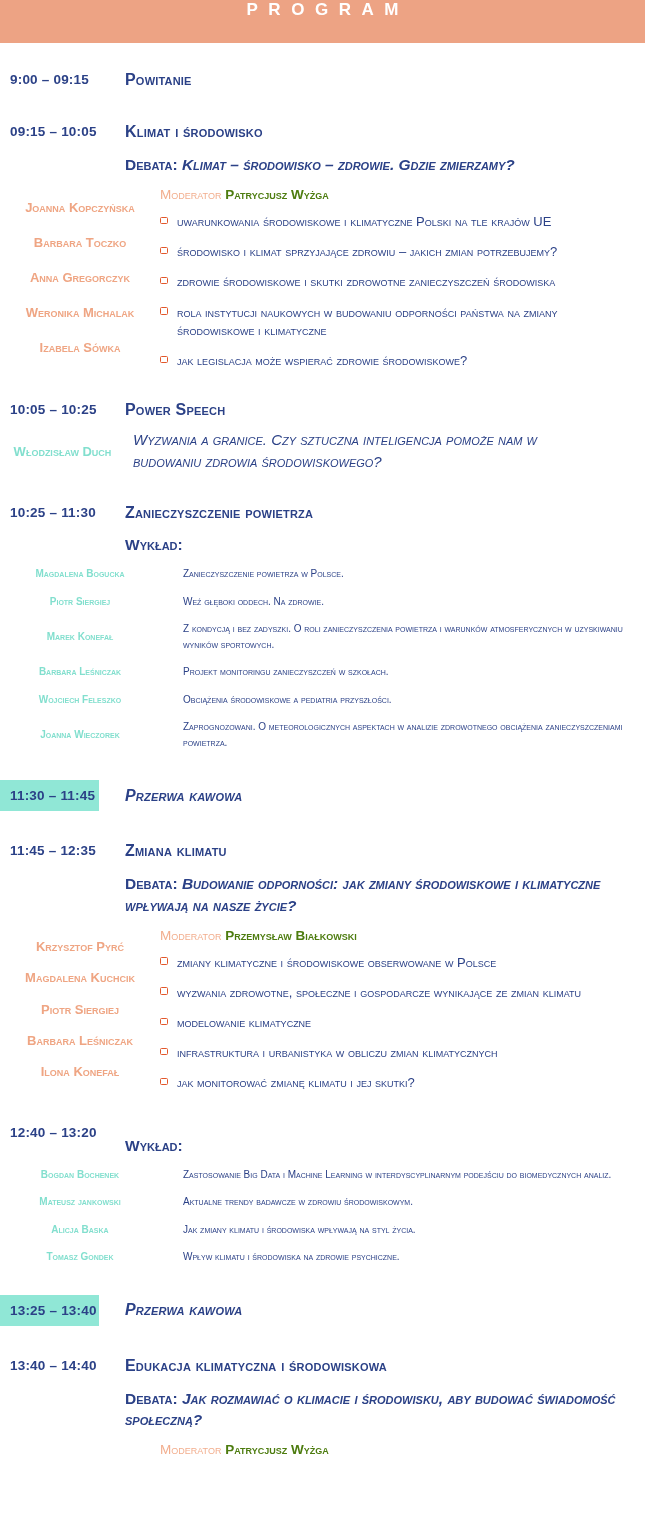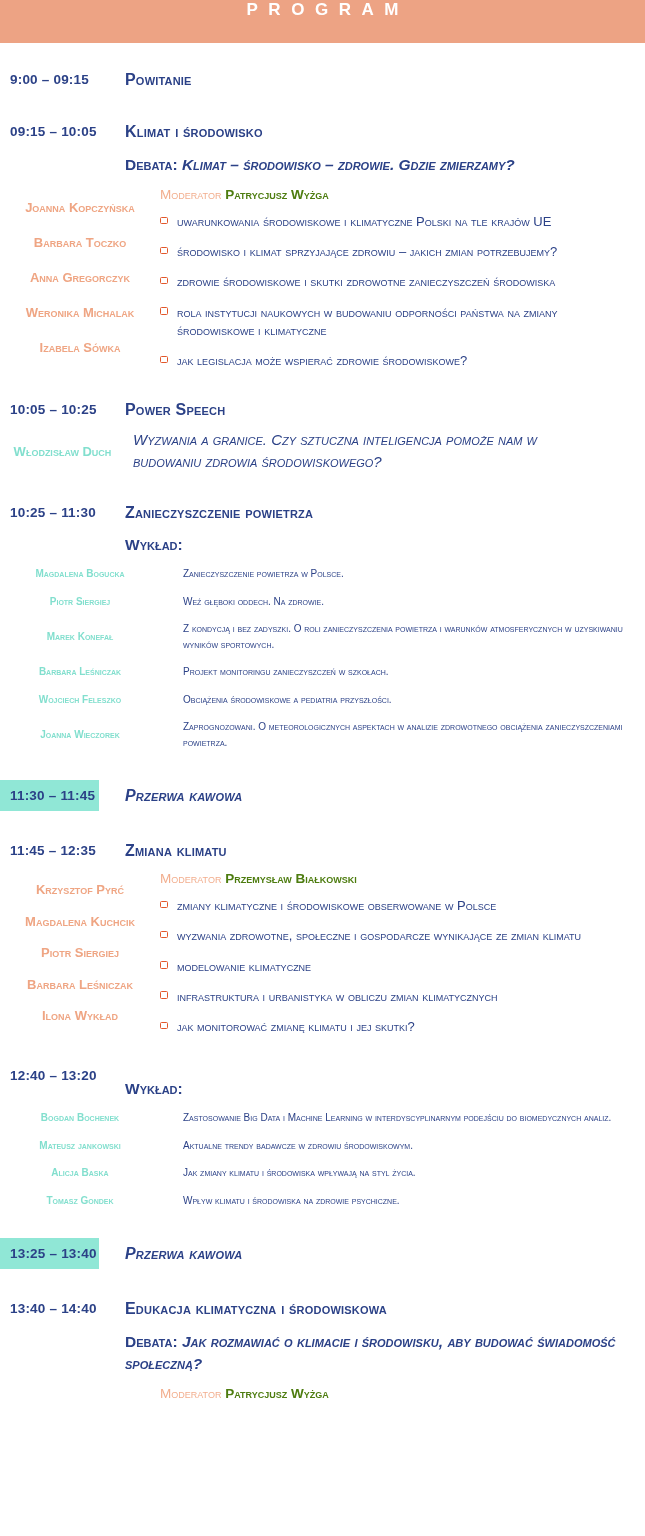--- a/index.html
+++ b/index.html
@@ -177,29 +177,30 @@
       <div class="break-row">
         <div class="break-time">11:30 – 11:45</div>
         <div class="break-title">Przerwa kawowa</div>
       </div>
     </div>
     <div class="section">
       <div class="srow">
         <div class="time">11:45 – 12:35</div>
         <div class="shead">
           <div class="stitle">Zmiana klimatu</div>
+          <div class="debate"><span>Debata: </span><span class="it">Budowanie odporności: jak zmiany środowiskowe i klimatyczne wpływają na nasze życie?</span></div>
         </div>
       </div>
       <div class="debate-body">
         <div class="speakers">
           <div class="speaker">Krzysztof Pyrć</div>
           <div class="speaker">Magdalena Kuchcik</div>
           <div class="speaker">Piotr Siergiej</div>
           <div class="speaker">Barbara Leśniczak</div>
-          <div class="speaker">Ilona Wykład</div>
+          <div class="speaker">Ilona Konefał</div>
         </div>
         <div class="rightcol">
           <div class="moderator"><span>Moderator </span><b>Przemysław Białkowski</b></div>
           <div class="bullets">
             <div class="bullet"><span class="sq"></span><span>zmiany klimatyczne i środowiskowe obserwowane w Polsce</span></div>
             <div class="bullet"><span class="sq"></span><span>wyzwania zdrowotne, społeczne i gospodarcze wynikające ze zmian klimatu</span></div>
             <div class="bullet"><span class="sq"></span><span>modelowanie klimatyczne</span></div>
             <div class="bullet"><span class="sq"></span><span>infrastruktura i urbanistyka w obliczu zmian klimatycznych</span></div>
             <div class="bullet"><span class="sq"></span><span>jak monitorować zmianę klimatu i jej skutki?</span></div>
           </div>

